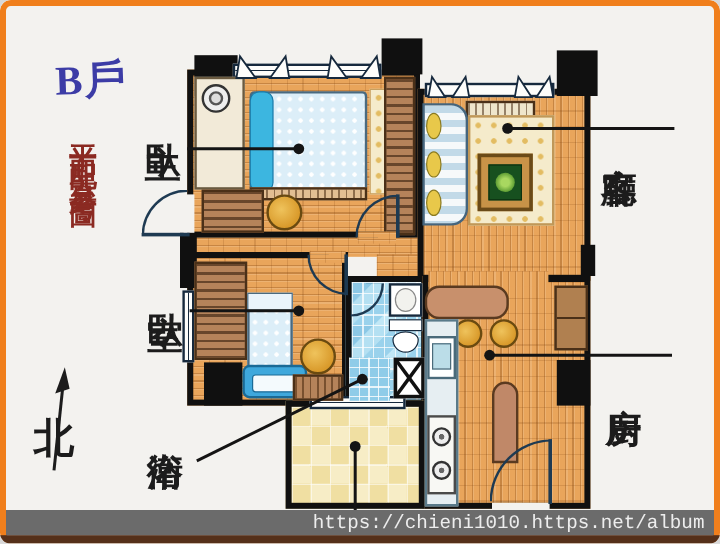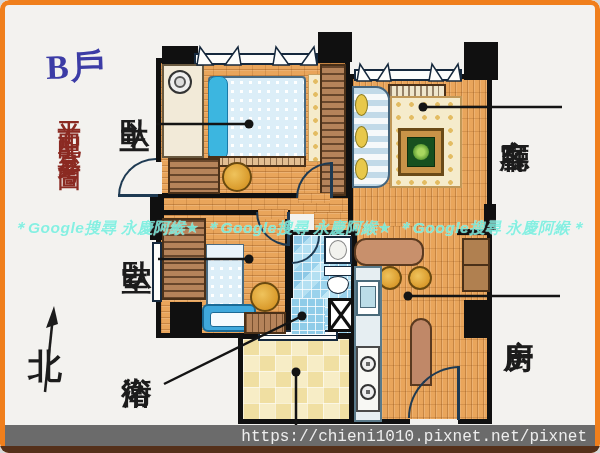--- a/index.html
+++ b/index.html
@@ -199,21 +199,20 @@
 
   <div id="unit-label">B戶</div>
   <div id="subtitle" class="lbl vtext">平面配置參考圖</div>
   <div class="lbl vtext" style="left:118px; top:96px; height:70px;">主臥</div>
   <div class="lbl vtext" style="left:498px; top:116px; height:70px;">客廳</div>
   <div class="lbl vtext" style="left:120px; top:238px; height:70px;">臥室</div>
   <div class="lbl vtext" style="left:120px; top:354px; height:72px;">衛浴</div>
   <div class="lbl vtext" style="left:502px; top:316px; height:70px;">廚房</div>
   <div class="lbl" style="left:28px; top:348px; font-size:34px;">北</div>
 
-  <div id="watermark">＊Google搜尋 永慶阿緱★ ＊Google搜尋 永慶阿緱★ ＊Google搜尋 永慶阿緱＊</div>
 
   <div id="frame"></div>
   <div id="footer-bar">
-    <span id="footer-url">https://chieni1010.pixnet.net/pixnet</span>
+    <span id="footer-url">https://chieni1010.https.net/album</span>
   </div>
   <div id="footer-strip"></div>
 
 </div>
 
 </body></html>

